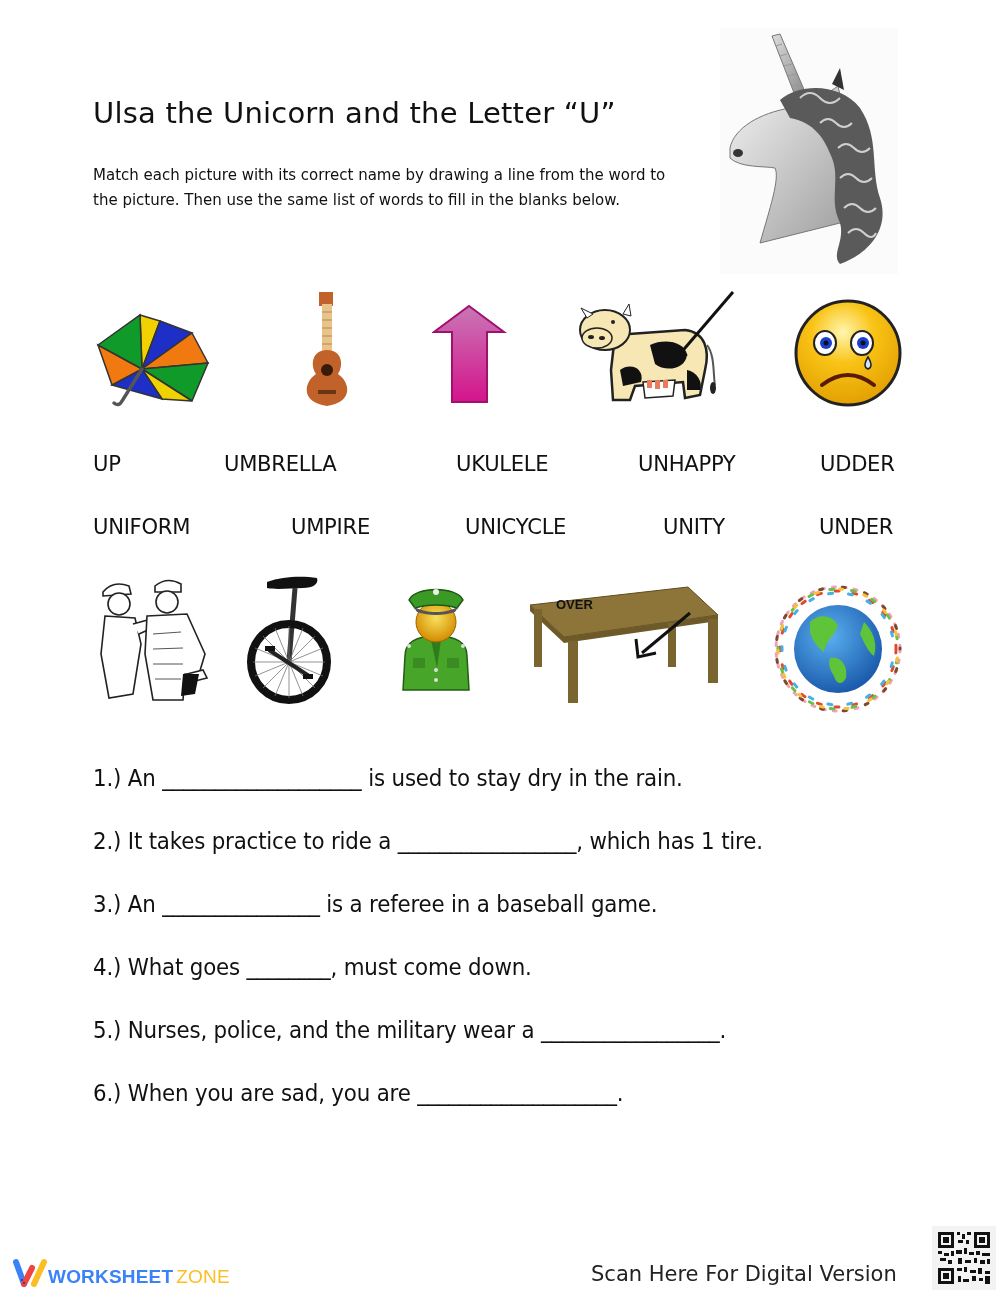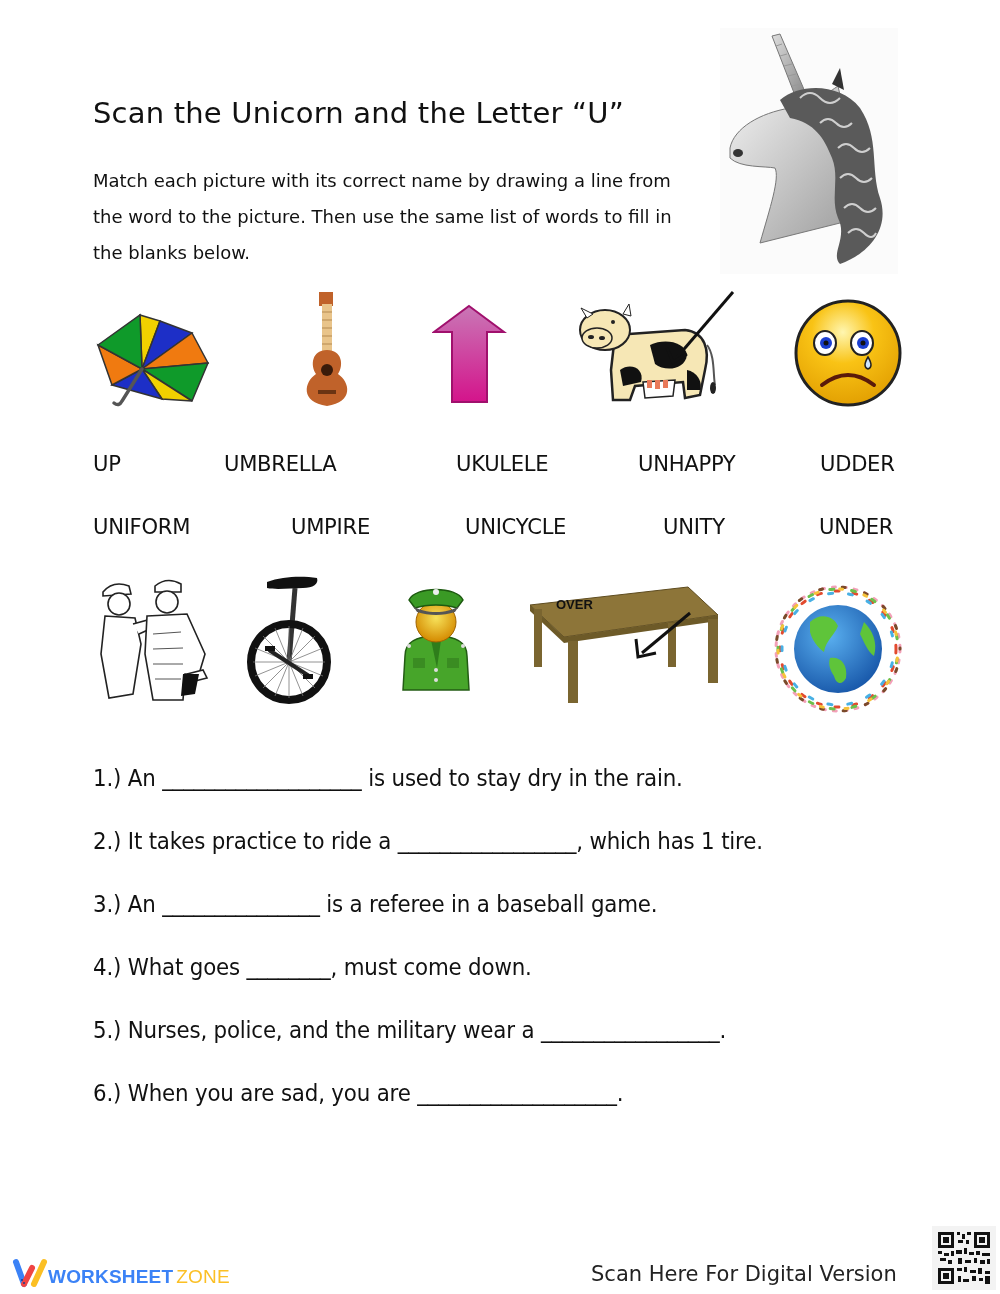--- a/index.html
+++ b/index.html
@@ -1,32 +1,32 @@
 <!DOCTYPE html>
 <html><head>
 <meta charset="utf-8">
 <style>
   html, body { margin: 0; padding: 0; background: #ffffff; }
   body { width: 1000px; height: 1294px; position: relative; overflow: hidden; color: #111; font-family: "DejaVu Sans", sans-serif; }
   .abs { position: absolute; }
   .title { left: 93px; top: 96px; font-family: "DejaVu Sans", sans-serif; font-size: 29px; letter-spacing: 0.2px; color: #111; white-space: nowrap; }
-  .instructions { left: 93px; top: 163px; width: 600px; font-family: "DejaVu Sans", sans-serif; font-size: 18px; line-height: 36px; color: #111; }
+  .instructions { left: 93px; top: 163px; width: 600px; font-family: "DejaVu Sans", sans-serif; font-size: 15px; line-height: 25px; color: #111; }
   .word { font-family: "DejaVu Sans", sans-serif; font-size: 22px; color: #111; white-space: nowrap; letter-spacing: -0.3px; transform: scaleX(0.96); transform-origin: left; }
   .question { left: 93px; font-family: "DejaVu Sans", sans-serif; font-size: 22.5px; color: #111; white-space: nowrap; letter-spacing: -0.2px; transform: scaleX(0.95); transform-origin: left; }
   .pic { position: absolute; }
   .footer-logo { left: 12px; top: 1258px; display: flex; align-items: flex-end; }
   .logo-text-a { font-family: "Liberation Sans", sans-serif; font-weight: bold; font-size: 19px; color: #3b82f6; letter-spacing: 0.2px; }
   .logo-text-b { font-family: "Liberation Sans", sans-serif; font-weight: normal; font-size: 19px; color: #fbbf24; margin-left: 3px; letter-spacing: 0.2px; }
   .scan-text { left: 591px; top: 1262px; font-family: "DejaVu Sans", sans-serif; font-size: 21px; color: #222; white-space: nowrap; }
   .qr { left: 932px; top: 1226px; width: 64px; height: 64px; background: #f3f3f3; }
 </style>
 </head>
 <body>
 
-<div class="abs title">Scan the Unicorn and the Letter “U”</div>
+<div class="abs title">Ulsa the Unicorn and the Letter “U”</div>
 <div class="abs instructions">Match each picture with its correct name by drawing a line from the word to the picture. Then use the same list of words to fill in the blanks below.</div>
 
 <svg class="pic" style="left:720px;top:28px" width="178" height="246" viewBox="0 0 178 246">
   <defs>
     <linearGradient id="uhead" x1="0" y1="0" x2="1" y2="1">
       <stop offset="0" stop-color="#f2f2f2"></stop>
         <stop offset="1" stop-color="#9a9a9a"></stop>
     </linearGradient>
     <linearGradient id="uhorn" x1="0" y1="0" x2="1" y2="1">
       <stop offset="0" stop-color="#ddd"></stop>

